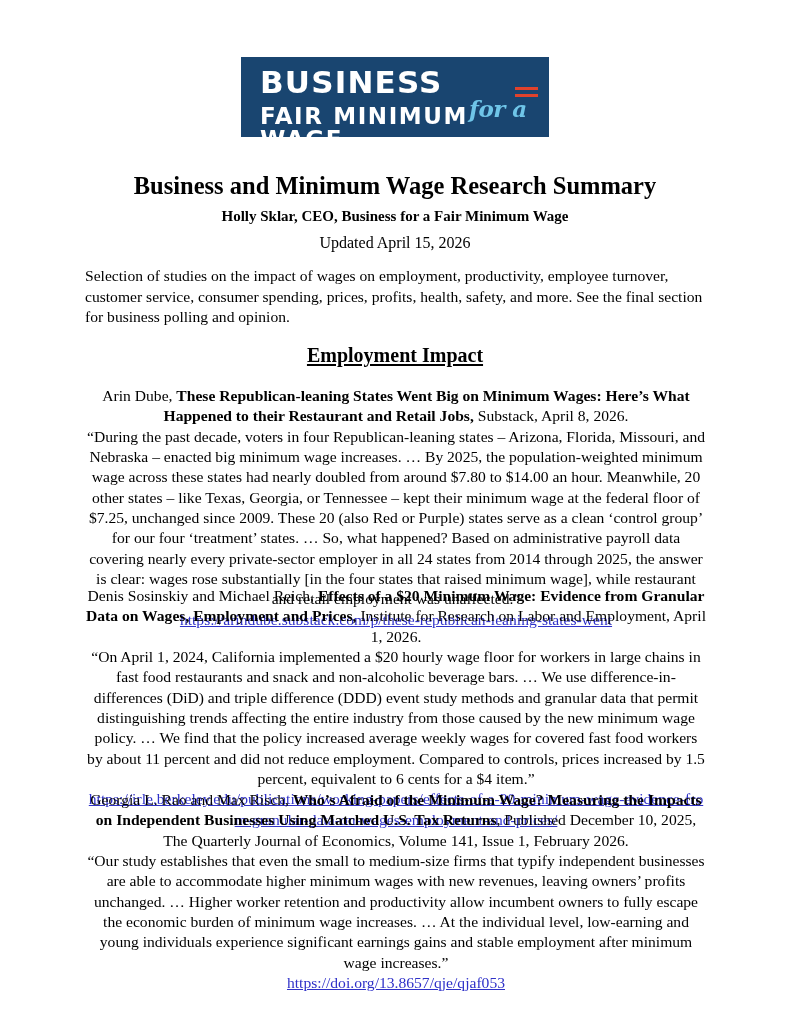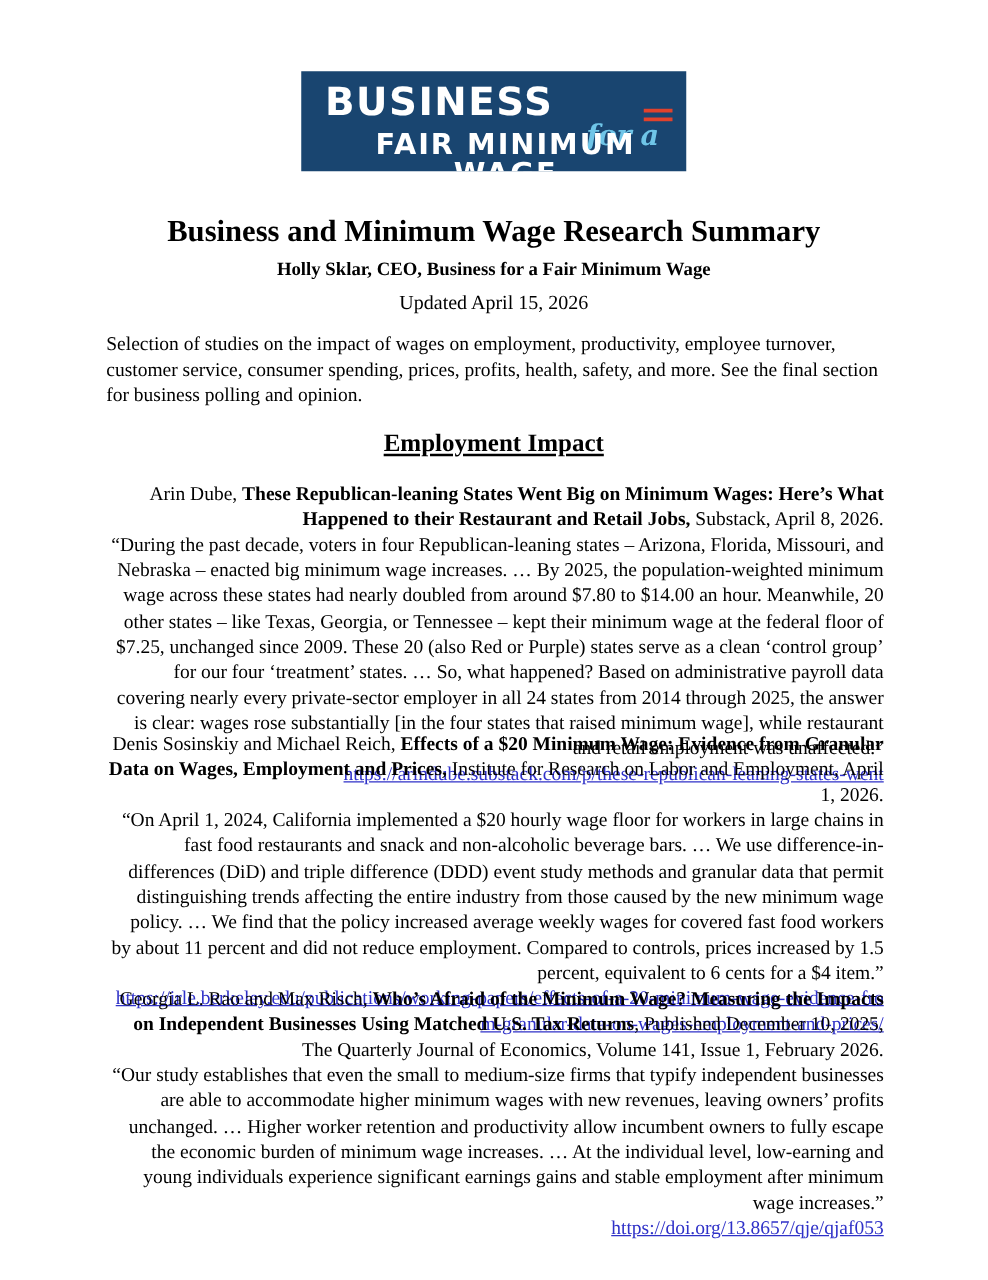--- a/index.html
+++ b/index.html
@@ -29,21 +29,20 @@
     top: 57px;
     width: 308px;
     height: 80px;
   }
   .logo-box {
     width: 100%;
     height: 100%;
     background: #194570;
     position: relative;
     overflow: hidden;
-    text-align: center;
   }
   .logo-line1 {
     position: absolute;
     left: 19px;
     top: 10px;
     font-family: "DejaVu Sans", "Liberation Sans", sans-serif;
     font-weight: bold;
     font-size: 31px;
     letter-spacing: 1.2px;
     color: #ffffff;
@@ -148,21 +147,21 @@
     text-align: center;
   }
 
   
   .entry {
     position: absolute;
     left: 85px;
     width: 622px;
     font-size: 15.6px;
     line-height: 1.305;
-    text-align: right;
+    text-align: center;
   }
   #entry-1 { top: 386px; }
   #entry-2 { top: 586px; }
   #entry-3 { top: 790px; }
 
   .cite b { font-weight: bold; }
   .quote { display: block; }
   .url {
     color: #2f31c8;
     text-decoration: underline;

